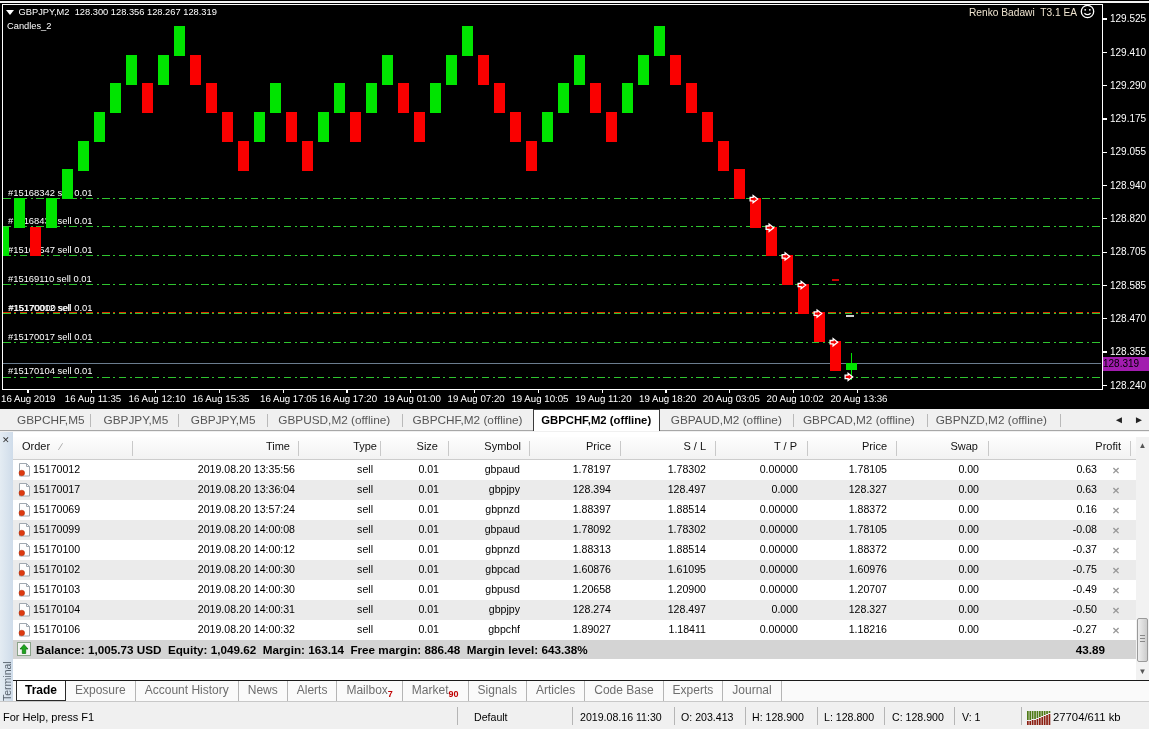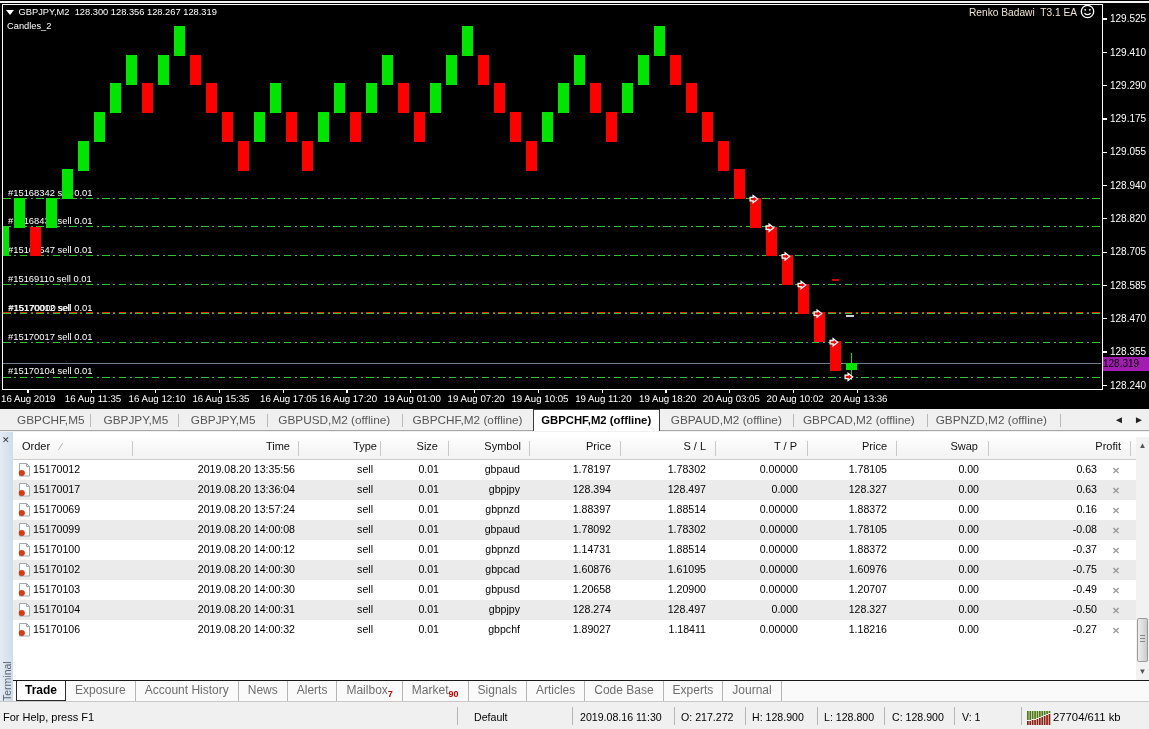--- a/index.html
+++ b/index.html
@@ -336,21 +336,21 @@
         <span class="c" style="left:5px"><svg class="dicon" width="13" height="15" viewBox="0 0 13 15">
             <path d="M1.5 1.5 h7 l3 3 v9.5 h-10 z" fill="#fdfdfd" stroke="#a0a8b0" stroke-width="1"></path>
             <path d="M8.5 1.5 v3 h3" fill="none" stroke="#a0a8b0" stroke-width="1"></path>
             <circle cx="3.8" cy="11" r="2.8" fill="#dd3a10" stroke="#b02800" stroke-width="0.5"></circle>
           </svg></span>
         <span class="lc" style="left:20px">15170100</span>
         <span class="rc" style="right:841px">2019.08.20 14:00:12</span>
         <span class="rc" style="right:763px">sell</span>
         <span class="rc" style="right:697px">0.01</span>
         <span class="rc" style="right:616px">gbpnzd</span>
-        <span class="rc" style="right:525px">1.14731</span>
+        <span class="rc" style="right:525px">1.88313</span>
         <span class="rc" style="right:430px">1.88514</span>
         <span class="rc" style="right:338px">0.00000</span>
         <span class="rc" style="right:249px">1.88372</span>
         <span class="rc" style="right:157px">0.00</span>
         <span class="rc" style="right:39px">-0.37</span>
         <span class="xbtn">✕</span>
       </div>
       <div class="trow" style="top:128px;background:#ebebeb">
         <span class="c" style="left:5px"><svg class="dicon" width="13" height="15" viewBox="0 0 13 15">
             <path d="M1.5 1.5 h7 l3 3 v9.5 h-10 z" fill="#fdfdfd" stroke="#a0a8b0" stroke-width="1"></path>
@@ -420,20 +420,28 @@
         <span class="rc" style="right:697px">0.01</span>
         <span class="rc" style="right:616px">gbpchf</span>
         <span class="rc" style="right:525px">1.89027</span>
         <span class="rc" style="right:430px">1.18411</span>
         <span class="rc" style="right:338px">0.00000</span>
         <span class="rc" style="right:249px">1.18216</span>
         <span class="rc" style="right:157px">0.00</span>
         <span class="rc" style="right:39px">-0.27</span>
         <span class="xbtn">✕</span>
       </div>
+    <div id="balrow">
+      <svg class="upicon" width="14" height="14" viewBox="0 0 14 14">
+          <rect x="0.5" y="0.5" width="13" height="13" fill="#f4f4f4" stroke="#8aa48a"></rect>
+          <path d="M7 2.5 L11 7 H8.7 V11.5 H5.3 V7 H3 Z" fill="#1fa51f" stroke="#0c6e0c" stroke-width="0.7"></path>
+        </svg>
+      <span class="bt">Balance: 1,005.73 USD&nbsp; Equity: 1,049.62&nbsp; Margin: 163.14&nbsp; Free margin: 886.48&nbsp; Margin level: 643.38%</span>
+      <span class="bv">43.89</span>
+    </div>
     <div id="vsb">
       <div class="ar" style="top:0">▲</div>
       <div class="thumb">
           <div style="margin:16px 2px 0 2px;height:7px;background:repeating-linear-gradient(#888 0,#888 1px,transparent 1px,transparent 3px)"></div>
         </div>
       <div class="ar" style="top:226px">▼</div>
     </div>
     <div id="sidebar">
         <span class="x">✕</span>
         <span class="vt">Terminal</span>
@@ -453,21 +461,21 @@
       <div class="btab">Experts</div>
       <div class="btab">Journal</div>
     </div>
   <div id="status">
       <span class="st" style="left:3px;font-size:11px">For Help, press F1</span>
       <i class="ssep" style="left:457px"></i>
       <span class="st" style="left:474px">Default</span>
       <i class="ssep" style="left:572px"></i>
       <span class="st" style="left:580px">2019.08.16 11:30</span>
       <i class="ssep" style="left:674px"></i>
-      <span class="st" style="left:681px">O: 217.272</span>
+      <span class="st" style="left:681px">O: 203.413</span>
       <i class="ssep" style="left:745px"></i>
       <span class="st" style="left:752px">H: 128.900</span>
       <i class="ssep" style="left:817px"></i>
       <span class="st" style="left:824px">L: 128.800</span>
       <i class="ssep" style="left:884px"></i>
       <span class="st" style="left:892px">C: 128.900</span>
       <i class="ssep" style="left:954px"></i>
       <span class="st" style="left:962px">V: 1</span>
       <i class="ssep" style="left:1021px"></i>
       <svg class="histo" width="24" height="14" viewBox="0 0 24 14">

